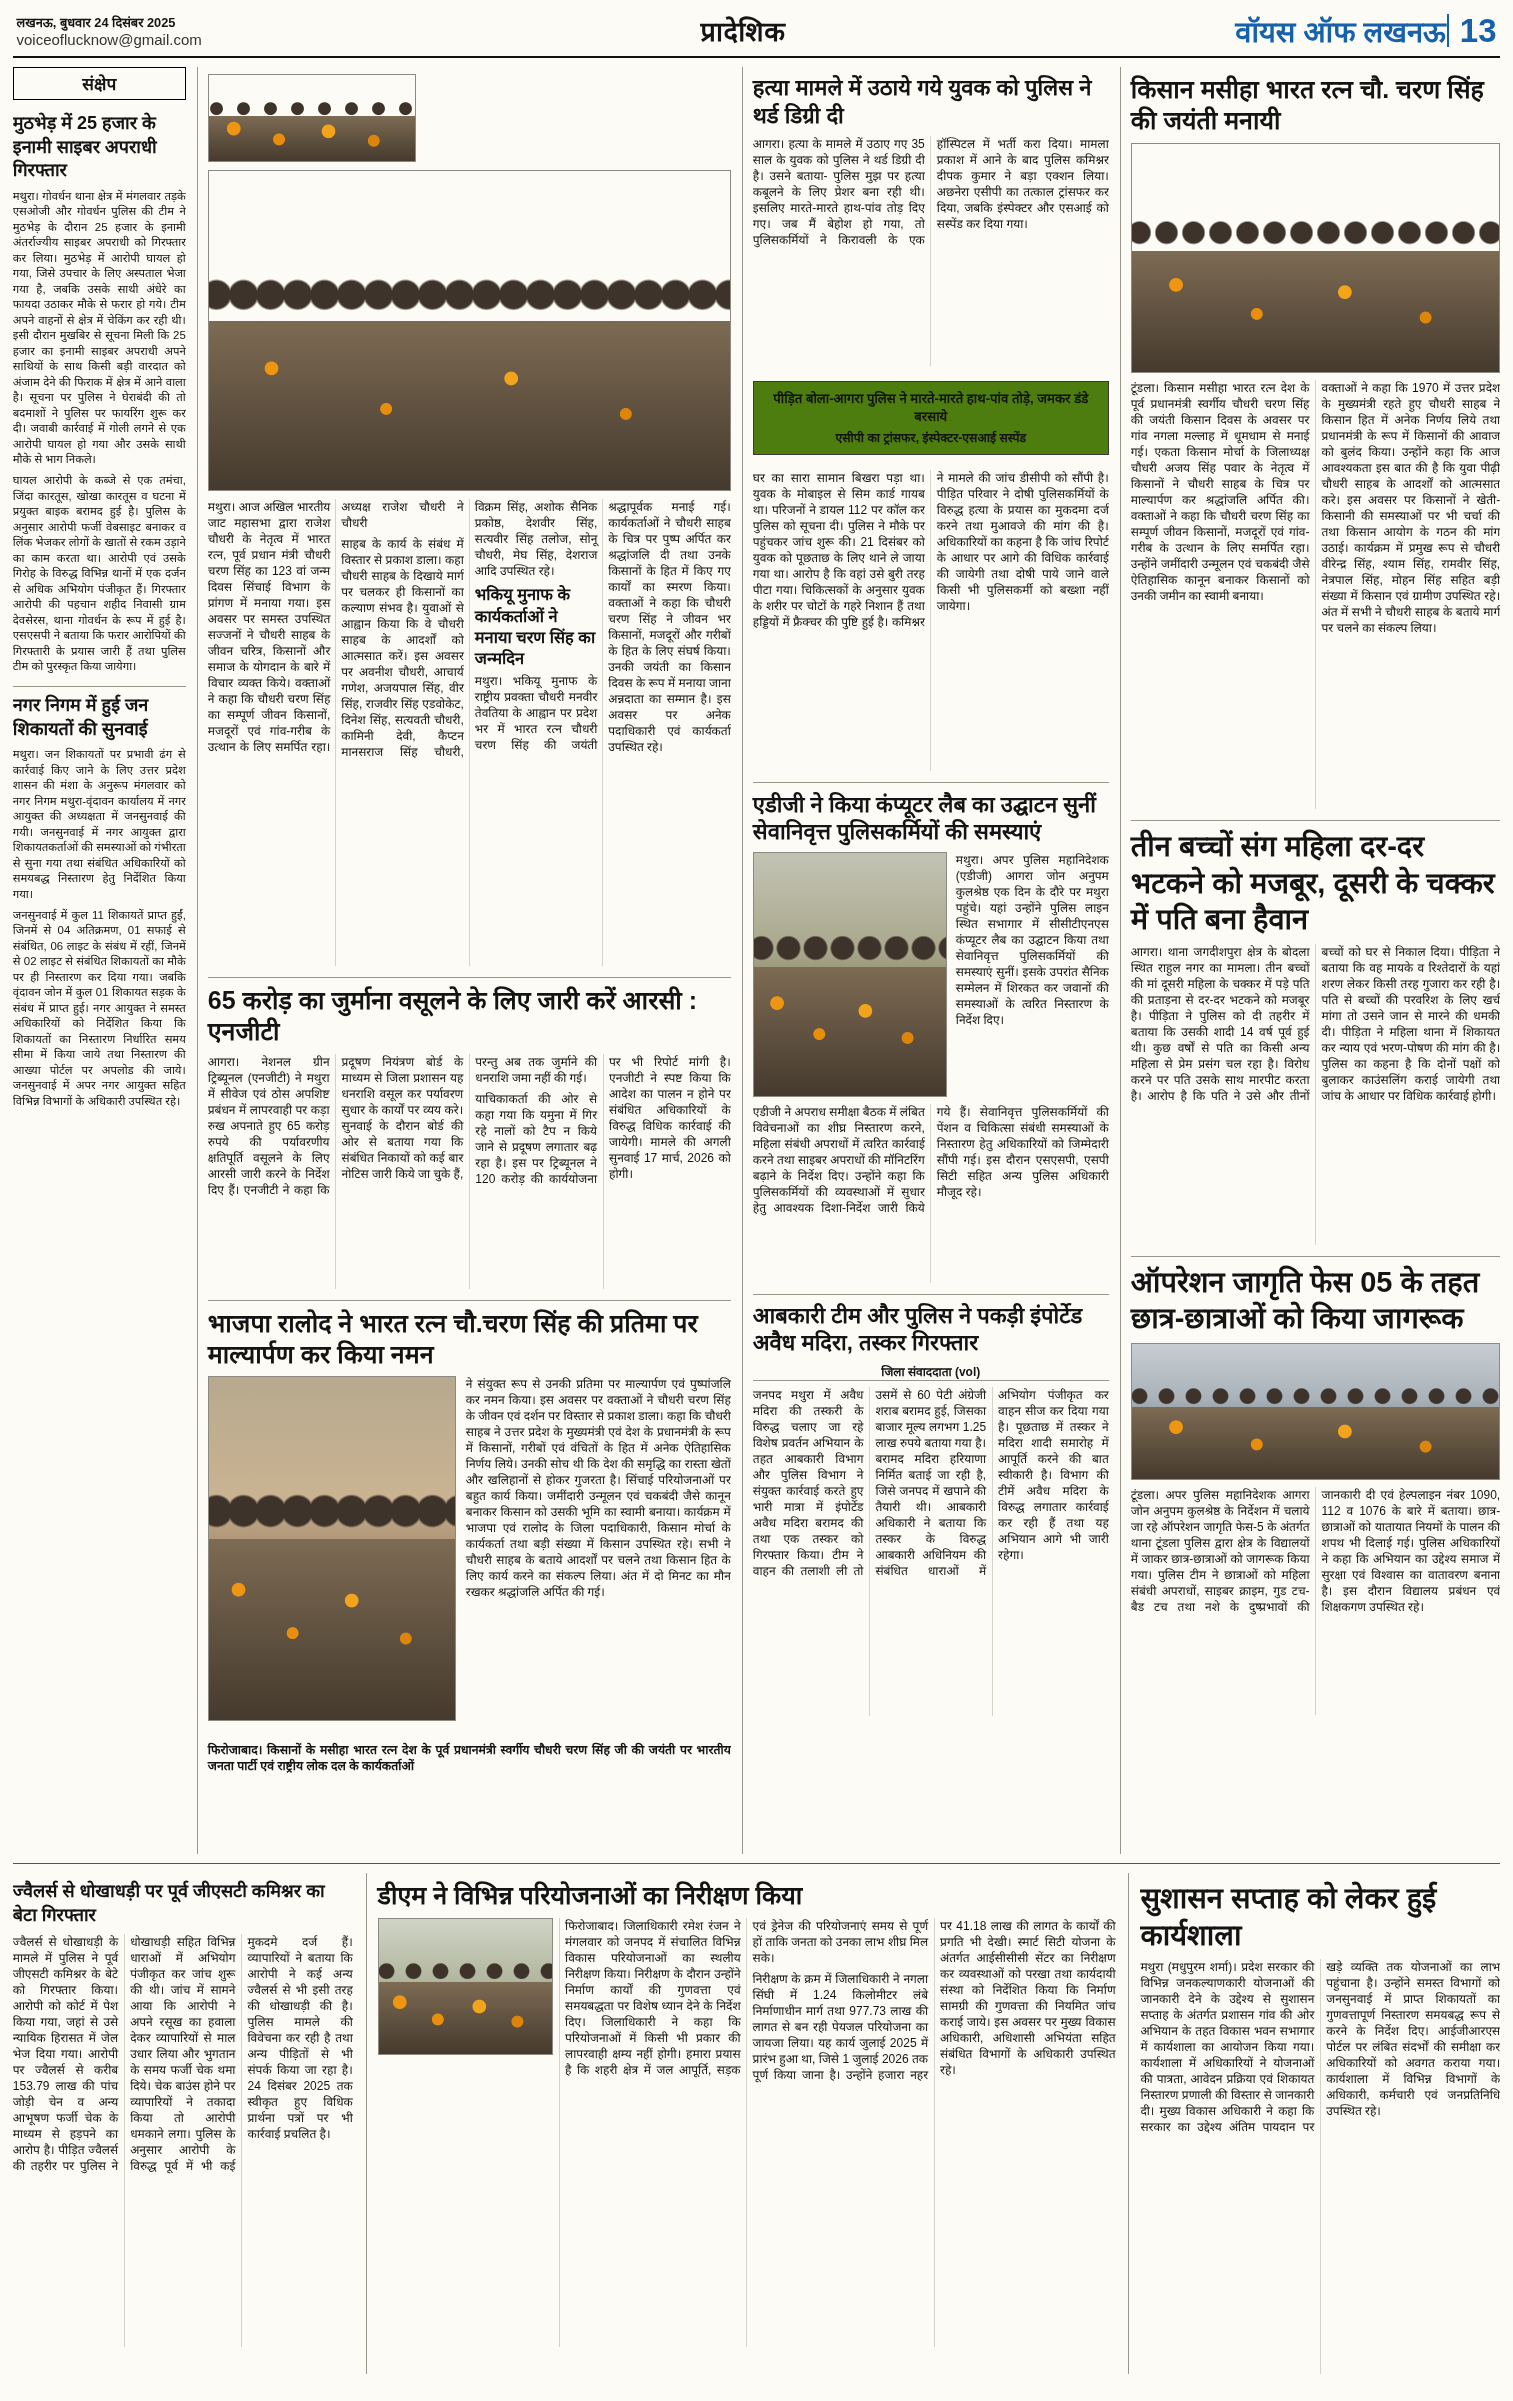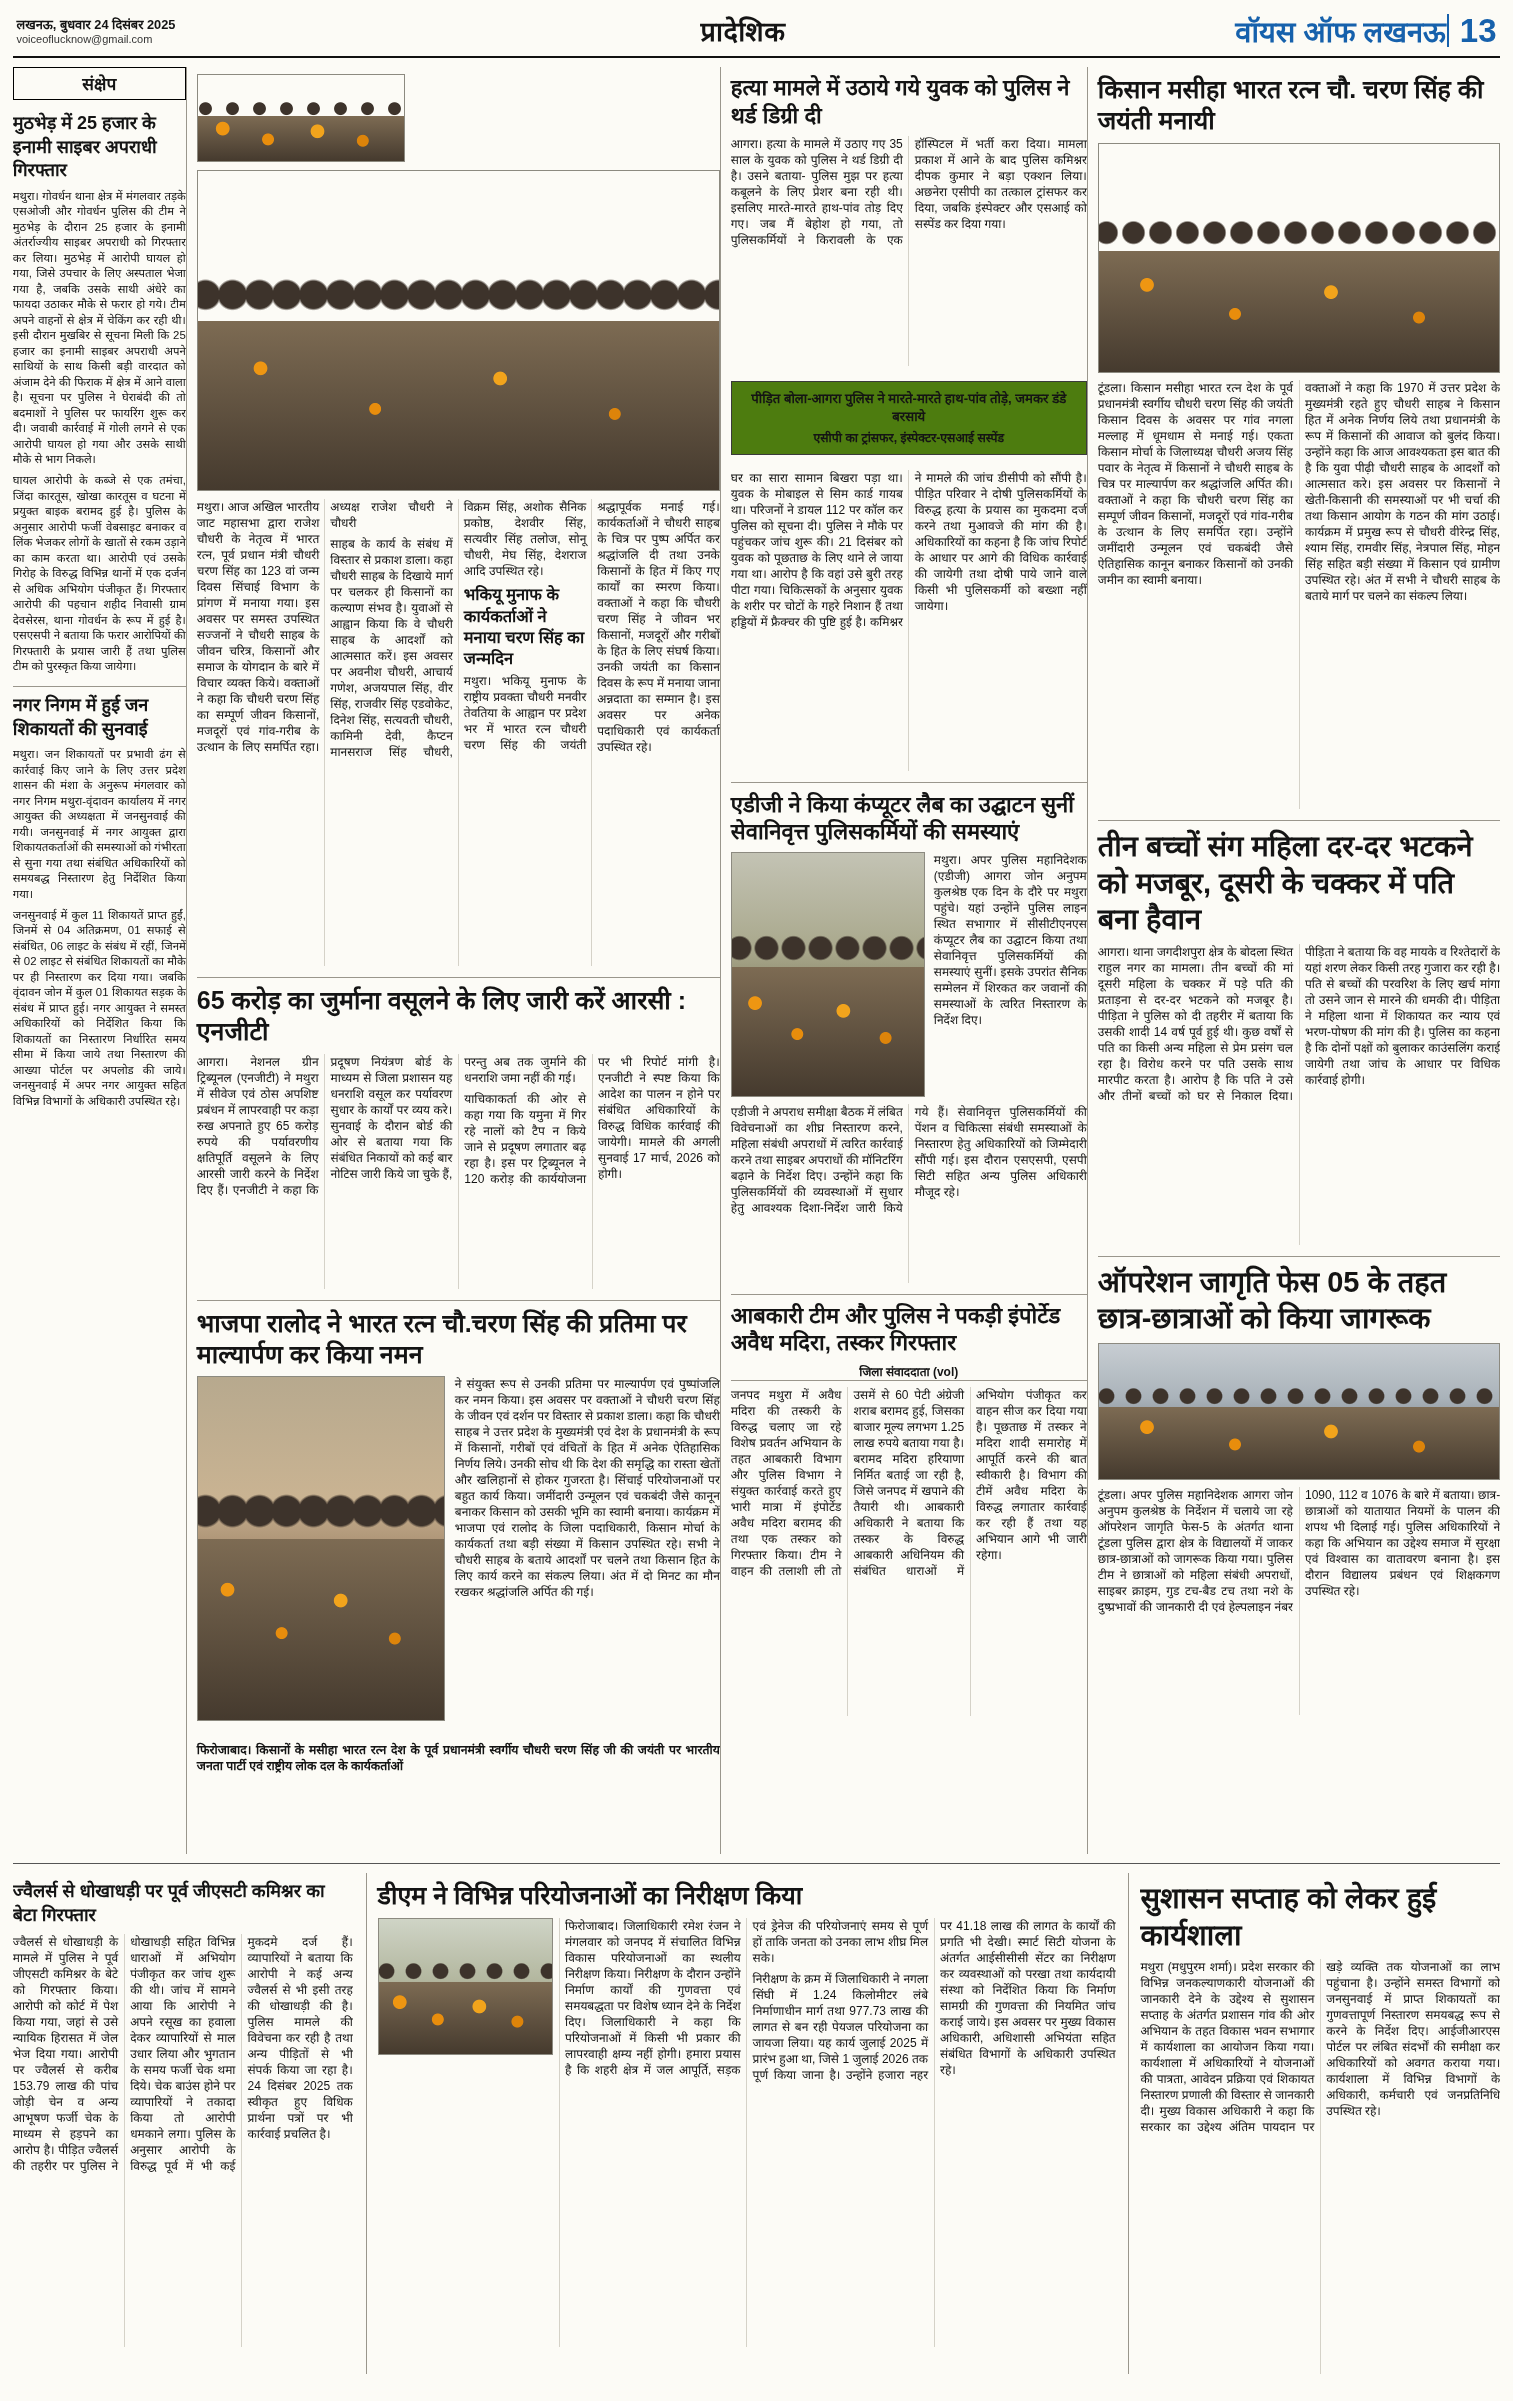--- a/index.html
+++ b/index.html
@@ -11,28 +11,28 @@
   }
   *{box-sizing:border-box;margin:0;padding:0}
   html,body{background:#e9e7e0}
   body{font-family:"Liberation Sans","DejaVu Sans",sans-serif;color:var(--ink)}
   .page{width:1513px;height:2401px;margin:0 auto;background:var(--paper);padding:9px 12.8px;overflow:hidden}
 
   
   .masthead{display:flex;align-items:center;border-bottom:2.7px double #111;padding:1.8px 3.7px 6.4px}
   .mh-left{width:274px}
   .dateline{font-size:12.8px;font-weight:700}
-  .email{font-size:11px;color:#333}
+  .email{font-size:15px;color:#333}
   .mh-center{flex:1;text-align:center;font-size:27px;font-weight:800;letter-spacing:0.5px}
   .mh-right{display:flex;align-items:center;gap:1px;width:301px;justify-content:flex-end}
   .paper-name{font-size:29px;font-weight:800;color:var(--blue);white-space:nowrap}
   .page-num{font-size:33px;font-weight:800;color:var(--blue);border-left:2.3px solid var(--blue);padding-left:11px;line-height:1}
 
   
-  .top-zone{display:flex;height:1787px;margin-top:9px}
+  .top-zone{display:flex;gap:11px;height:1787px;margin-top:9px}
   .band{overflow:hidden;height:100%}
   .band+.band{border-left:0.9px solid var(--rule);padding-left:10px}
   .band-a{width:173px;flex:0 0 auto}
   .band-b{width:534px;flex:0 0 auto}
   .band-c{width:367px;flex:0 0 auto}
   .band-d{flex:1}
   .bottom-zone{display:flex;gap:12.8px;height:511px;margin-top:9px;border-top:1.4px solid #555;padding-top:9px}
   .bz-cell{overflow:hidden;height:100%}
   .bz-cell+.bz-cell{border-left:0.9px solid var(--rule);padding-left:11px}
   .bz-a{width:340px;flex:0 0 auto}

